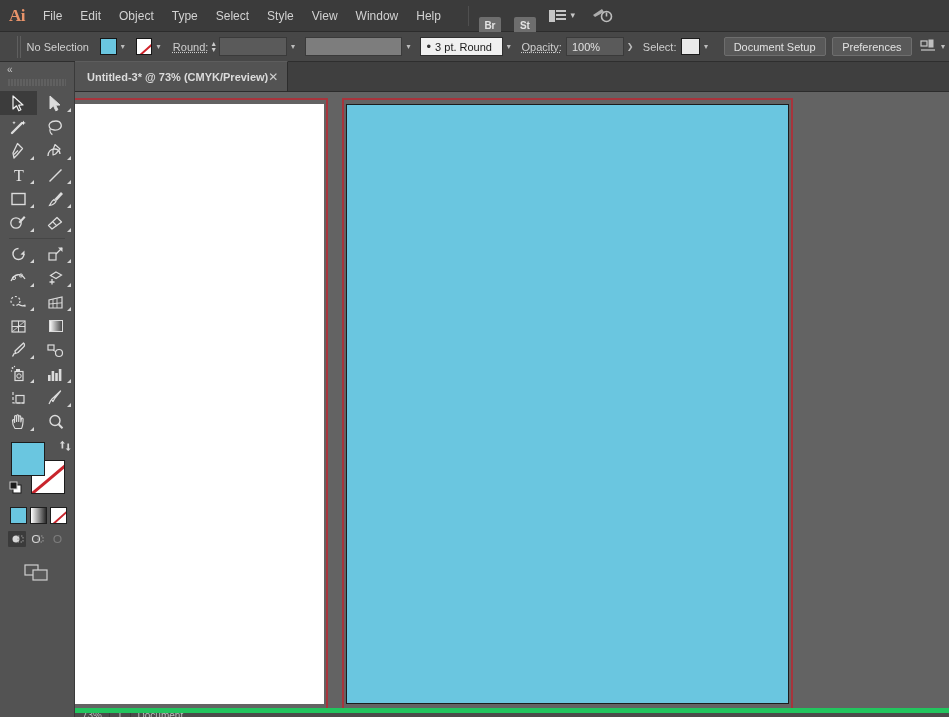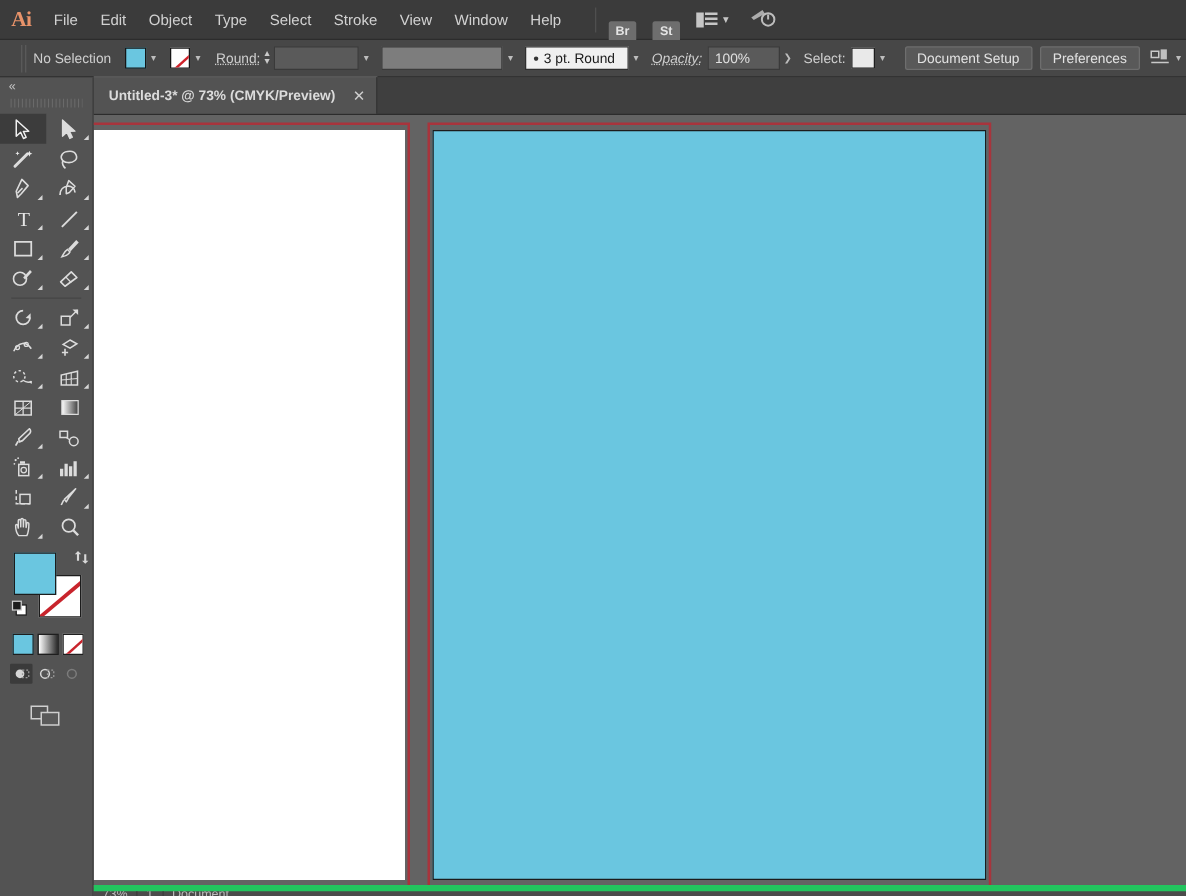--- a/index.html
+++ b/index.html
@@ -103,21 +103,21 @@
   .dot-bullet { color:#333; font-size: 13px; line-height: 1; margin-right: 4px; }
 
   
   .tabbar {
     position: absolute; left: 75px; top: 62px; width: 874px; height: 30px;
     background: #3f3f3f; border-bottom: 1px solid #2c2c2c;
     display: flex; align-items: flex-end;
   }
   .doc-tab {
     height: 30px; background: #535353; display: flex; align-items: center;
-    padding: 0 9px 0 12px; gap: 14px; cursor: default;
+    padding: 0 9px 0 12px; cursor: default;
     border-right: 1px solid #2c2c2c; border-top: 1px solid #5d5d5d;
   }
   .doc-tab .ttl { color: #dcdcdc; font-size: 11px; font-weight: bold; white-space: nowrap; }
   .tab-close { color: #cfcfcf; font-size: 12px; line-height: 1; cursor: default; }
 
   
   .toolbar {
     position: absolute; left: 0; top: 62px; width: 75px; height: 655px;
     background: #535353; border-right: 1px solid #3a3a3a;
   }
@@ -202,21 +202,21 @@
 
 <div id="app">
 
   <div class="menubar">
     <div class="ai-logo">Ai</div>
     <div class="menu-item">File</div>
     <div class="menu-item">Edit</div>
     <div class="menu-item">Object</div>
     <div class="menu-item">Type</div>
     <div class="menu-item">Select</div>
-    <div class="menu-item">Stroke</div>
+    <div class="menu-item">Style</div>
     <div class="menu-item">View</div>
     <div class="menu-item">Window</div>
     <div class="menu-item">Help</div>
 
     <div class="mb-sep"></div>
 
     <div class="sq-btn">Br</div>
     <div class="sq-btn">St</div>
 
     <div class="ws-icon">
@@ -269,21 +269,21 @@
     <div class="dd-arrow">▾</div>
 
     <div style="width:6px"></div>
     <div class="field-light" style="width:98px">
       <span class="dot-bullet">•</span>
       <span>3 pt. Round</span>
     </div>
     <div class="dd-arrow">▾</div>
 
     <div style="width:8px"></div>
-    <div class="ctl-label" style="text-decoration:underline dotted;font-style:italic;">Opacity:</div>
+    <div class="ctl-label" style="text-decoration:underline dotted;">Opacity:</div>
     <div style="width:5px"></div>
     <div class="field" style="width:68px">100%</div>
     <div class="dd-arrow">❯</div>
 
     <div style="width:8px"></div>
     <div class="ctl-label">Select:</div>
     <div style="width:6px"></div>
     <div class="style-sw"></div>
     <div class="dd-arrow">▾</div>
 

